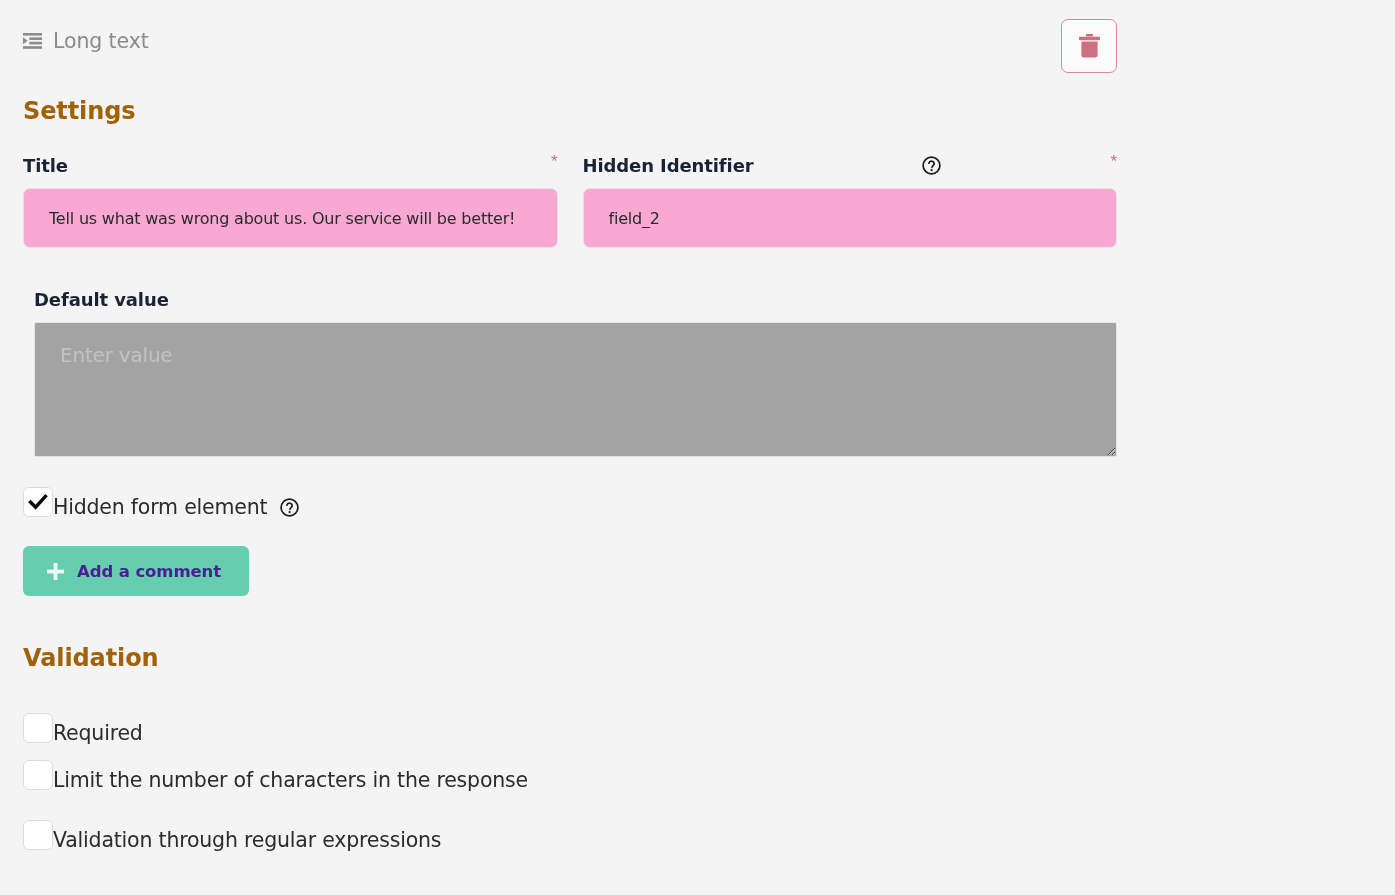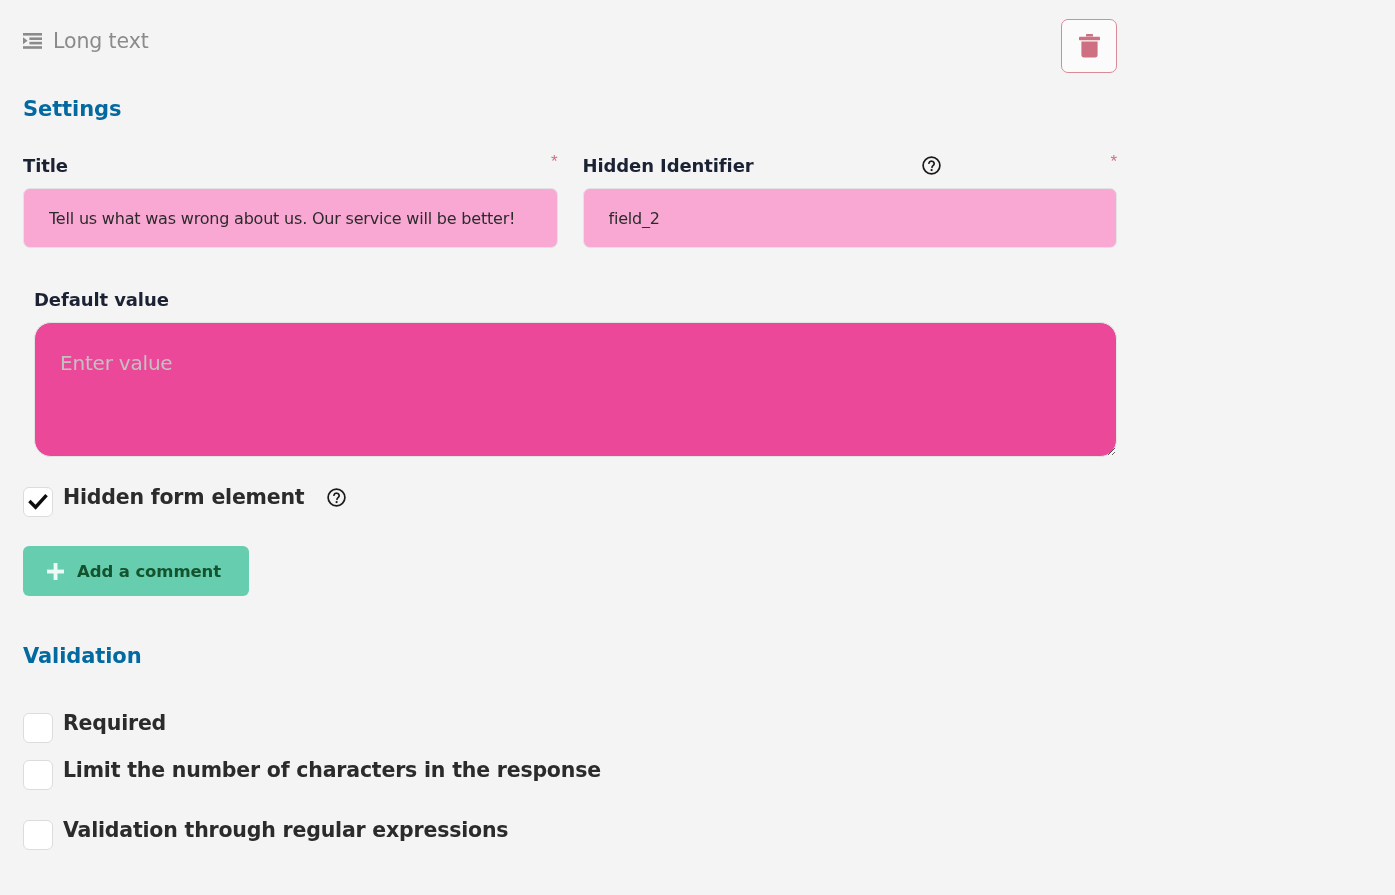--- a/index.html
+++ b/index.html
@@ -60,23 +60,23 @@
     display: flex;
     align-items: center;
     justify-content: center;
     cursor: pointer;
     padding: 0;
   }
   .trash-icon { width: 21px; height: 24px; display:block; }
 
   
   .section-title {
-    font-size: 21px;
+    font-size: 24px;
     font-weight: bold;
-    color: #0369a1;
+    color: #a16207;
     letter-spacing: -0.1px;
     margin: 0;
     line-height: 1;
   }
   #settings-heading { position: absolute; left: 23px; top: 99px; }
   #validation-heading { position: absolute; left: 23px; top: 646px; }
 
   
   .field-row {
     position: absolute;
@@ -129,43 +129,42 @@
   .default-block {
     position: absolute;
     left: 34px;
     right: 23px;
     top: 289px;
   }
   .textarea-field {
     width: 100%;
     height: 135px;
     border: 1px solid #e3e3e3;
-    border-radius: 17px;
-    background: #ec4899;
+    border-radius: 2px;
+    background: #a3a3a3;
     font-family: "DejaVu Sans", "Liberation Sans", sans-serif;
     font-size: 20px;
     color: #2b2b2b;
-    padding: 28px 25px;
+    padding: 20px 25px;
     letter-spacing: -0.2px;
     outline: none;
     resize: vertical;
     display: block;
   }
   .textarea-field::placeholder { color: #c2c2c2; }
   .text-input::placeholder { color: #c2c2c2; }
 
   
   .check-row {
     position: absolute;
     left: 23px;
     display: flex;
-    align-items: flex-start;
-    gap: 10px;
+    align-items: flex-end;
+    gap: 0;
     cursor: pointer;
-    font-weight: bold;
   }
   #hidden-row { top: 487px; }
   #required-row { top: 701px; margin-top: 12px; }
   #limit-row { top: 760px; }
   #regex-row { top: 820px; }
 
   .checkbox {
     width: 30px;
     height: 30px;
     border: 1px solid #dcdcdc;
@@ -187,21 +186,21 @@
 
   
   .add-comment-btn {
     position: absolute;
     left: 23px;
     top: 546px;
     height: 50px;
     background: #66cdaf;
     border: none;
     border-radius: 6px;
-    color: #14532d;
+    color: #4c1d95;
     font-family: "DejaVu Sans", "Liberation Sans", sans-serif;
     font-size: 16.5px;
     font-weight: bold;
     letter-spacing: -0.1px;
     display: flex;
     align-items: center;
     gap: 13px;
     padding: 0 28px 0 24px;
     cursor: pointer;
   }

